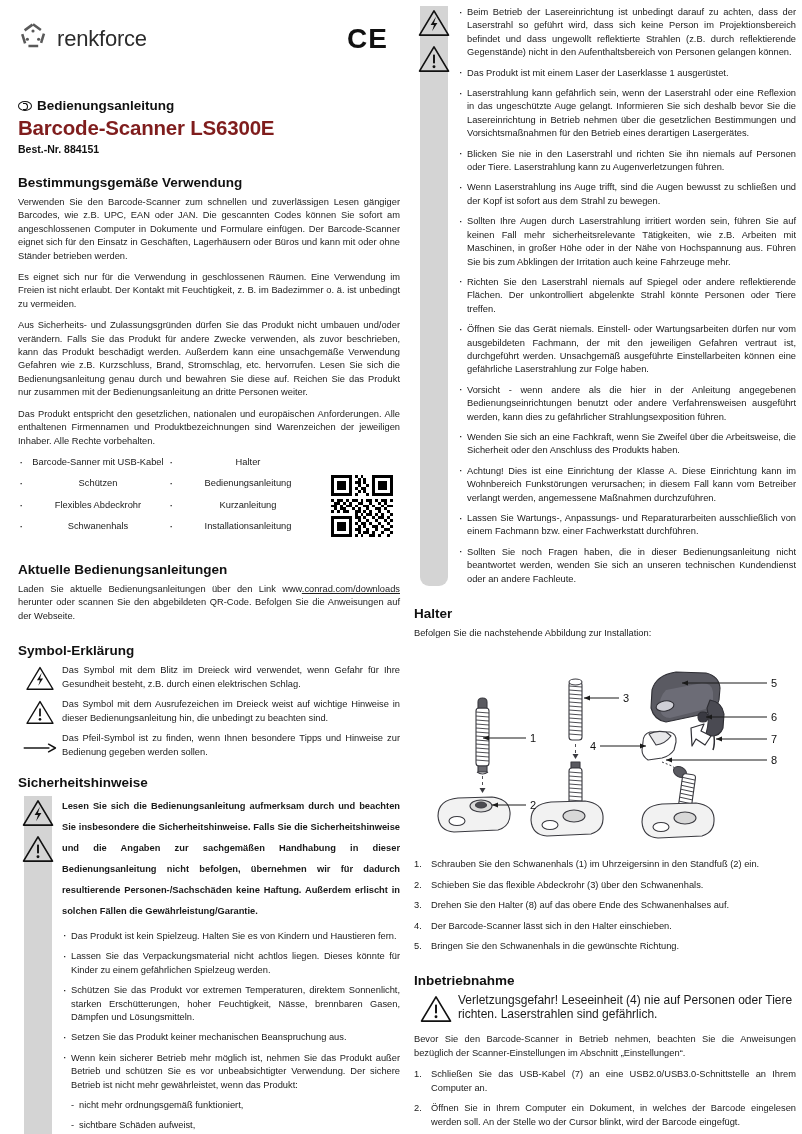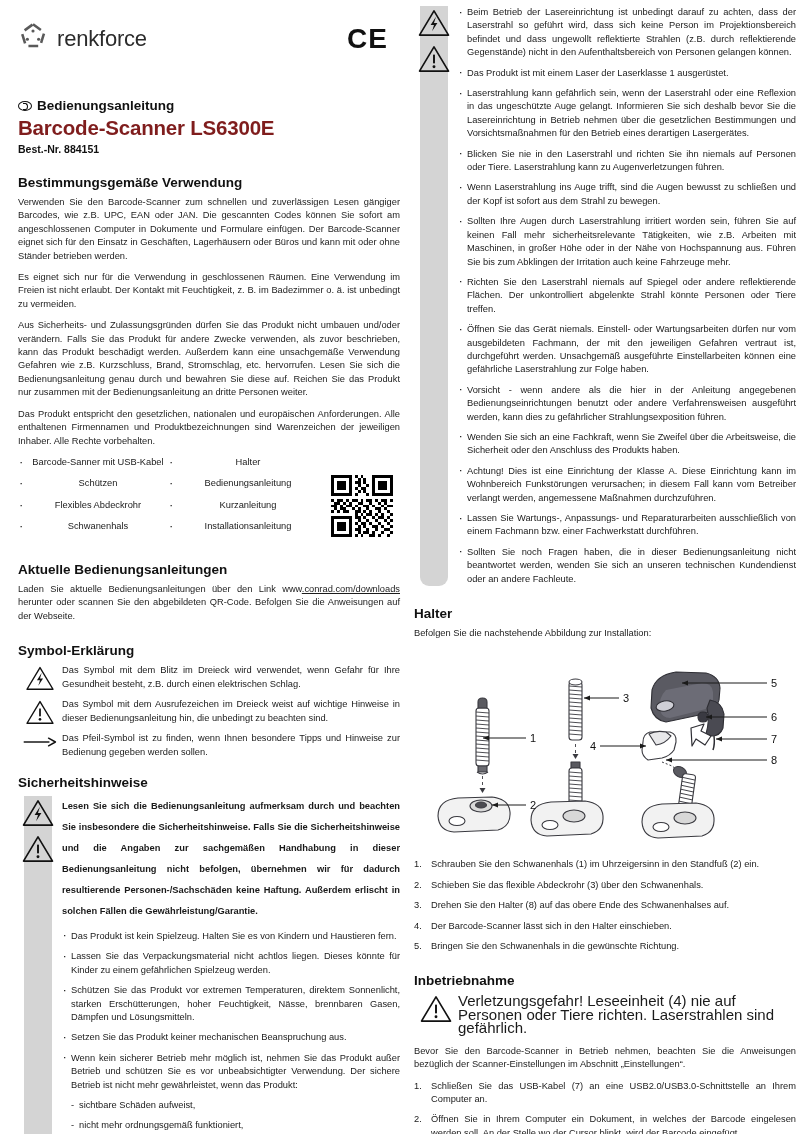--- a/index.html
+++ b/index.html
@@ -56,21 +56,21 @@
   }
   .qr {
     position: absolute; right: 7px; top: 19px; width: 62px; height: 62px;
     background: #fff;
   }
   .qr svg { display: block; }
 
   .link-underline { text-decoration: underline; }
 
   
-  .symrow { display: flex; align-items: flex-start; margin-bottom: 7px; }
+  .symrow { display: flex; align-items: center; margin-bottom: 7px; }
   .symrow .ico { width: 44px; flex: 0 0 44px; display: flex; justify-content: center; padding-top: 1px; }
   .symrow .txt { flex: 1; font-size: 9.3px; line-height: 13.4px; text-align: justify; }
   .symrow.arrow .ico { align-items: center; padding-top: 4px; }
 
   
   .safety { position: relative; margin-top: 6px; }
   .safety-bg {
     position: absolute; left: 6px; top: 0; width: 28px; bottom: 0;
     background: #d4d4d4; border-radius: 0 0 9px 9px;
   }
@@ -102,21 +102,21 @@
     counter-increment: n; font-size: 9.3px; line-height: 13.4px; position: relative;
     padding-left: 17px; margin-bottom: 7px; text-align: justify;
   }
   ol.numlist li::before {
     content: counter(n) "."; position: absolute; left: 0; top: 0; width: 14px;
   }
 
   
   .inline-warn { display: flex; align-items: flex-start; margin-top: 4px; margin-bottom: 10px; }
   .inline-warn .ico { width: 44px; flex: 0 0 44px; display: flex; justify-content: center; }
-  .inline-warn .txt { flex: 1; font-size: 15px; line-height: 13.4px; }
+  .inline-warn .txt { flex: 1; font-size: 12px; line-height: 13.4px; }
 
   
   .figure { margin-top: 10px; width: 382px; }
   .figure svg { display: block; }
 </style>
 </head>
 <body>
 
 <div class="page">
 
@@ -340,22 +340,22 @@
       <div class="safety-body">
         <div class="safety-lead">Lesen Sie sich die Bedienungsanleitung aufmerksam durch und beachten Sie insbesondere die Sicherheitshinweise. Falls Sie die Sicherheitshinweise und die Angaben zur sachgemäßen Handhabung in dieser Bedienungsanleitung nicht befolgen, übernehmen wir für dadurch resultierende Personen-/Sachschäden keine Haftung. Außerdem erlischt in solchen Fällen die Gewährleistung/Garantie.</div>
         <ul class="safelist">
           <li>Das Produkt ist kein Spielzeug. Halten Sie es von Kindern und Haustieren fern.</li>
           <li>Lassen Sie das Verpackungsmaterial nicht achtlos liegen. Dieses könnte für Kinder zu einem gefährlichen Spielzeug werden.</li>
           <li>Schützen Sie das Produkt vor extremen Temperaturen, direktem Sonnenlicht, starken Erschütterungen, hoher Feuchtigkeit, Nässe, brennbaren Gasen, Dämpfen und Lösungsmitteln.</li>
           <li>Setzen Sie das Produkt keiner mechanischen Beanspruchung aus.</li>
           <li>Wenn kein sicherer Betrieb mehr möglich ist, nehmen Sie das Produkt außer Betrieb und schützen Sie es vor unbeabsichtigter Verwendung. Der sichere Betrieb ist nicht mehr gewährleistet, wenn das Produkt:</li>
         </ul>
         <ul class="sublist">
+          <li>nicht mehr ordnungsgemäß funktioniert,</li>
           <li>sichtbare Schäden aufweist,</li>
-          <li>nicht mehr ordnungsgemäß funktioniert,</li>
           <li>über einen längeren Zeitraum unter ungünstigen Umgebungsbedingungen gelagert wurde oder</li>
 
         </ul>
 
       </div>
     </div>
   </div>
 
   <div class="col col-right">
 

